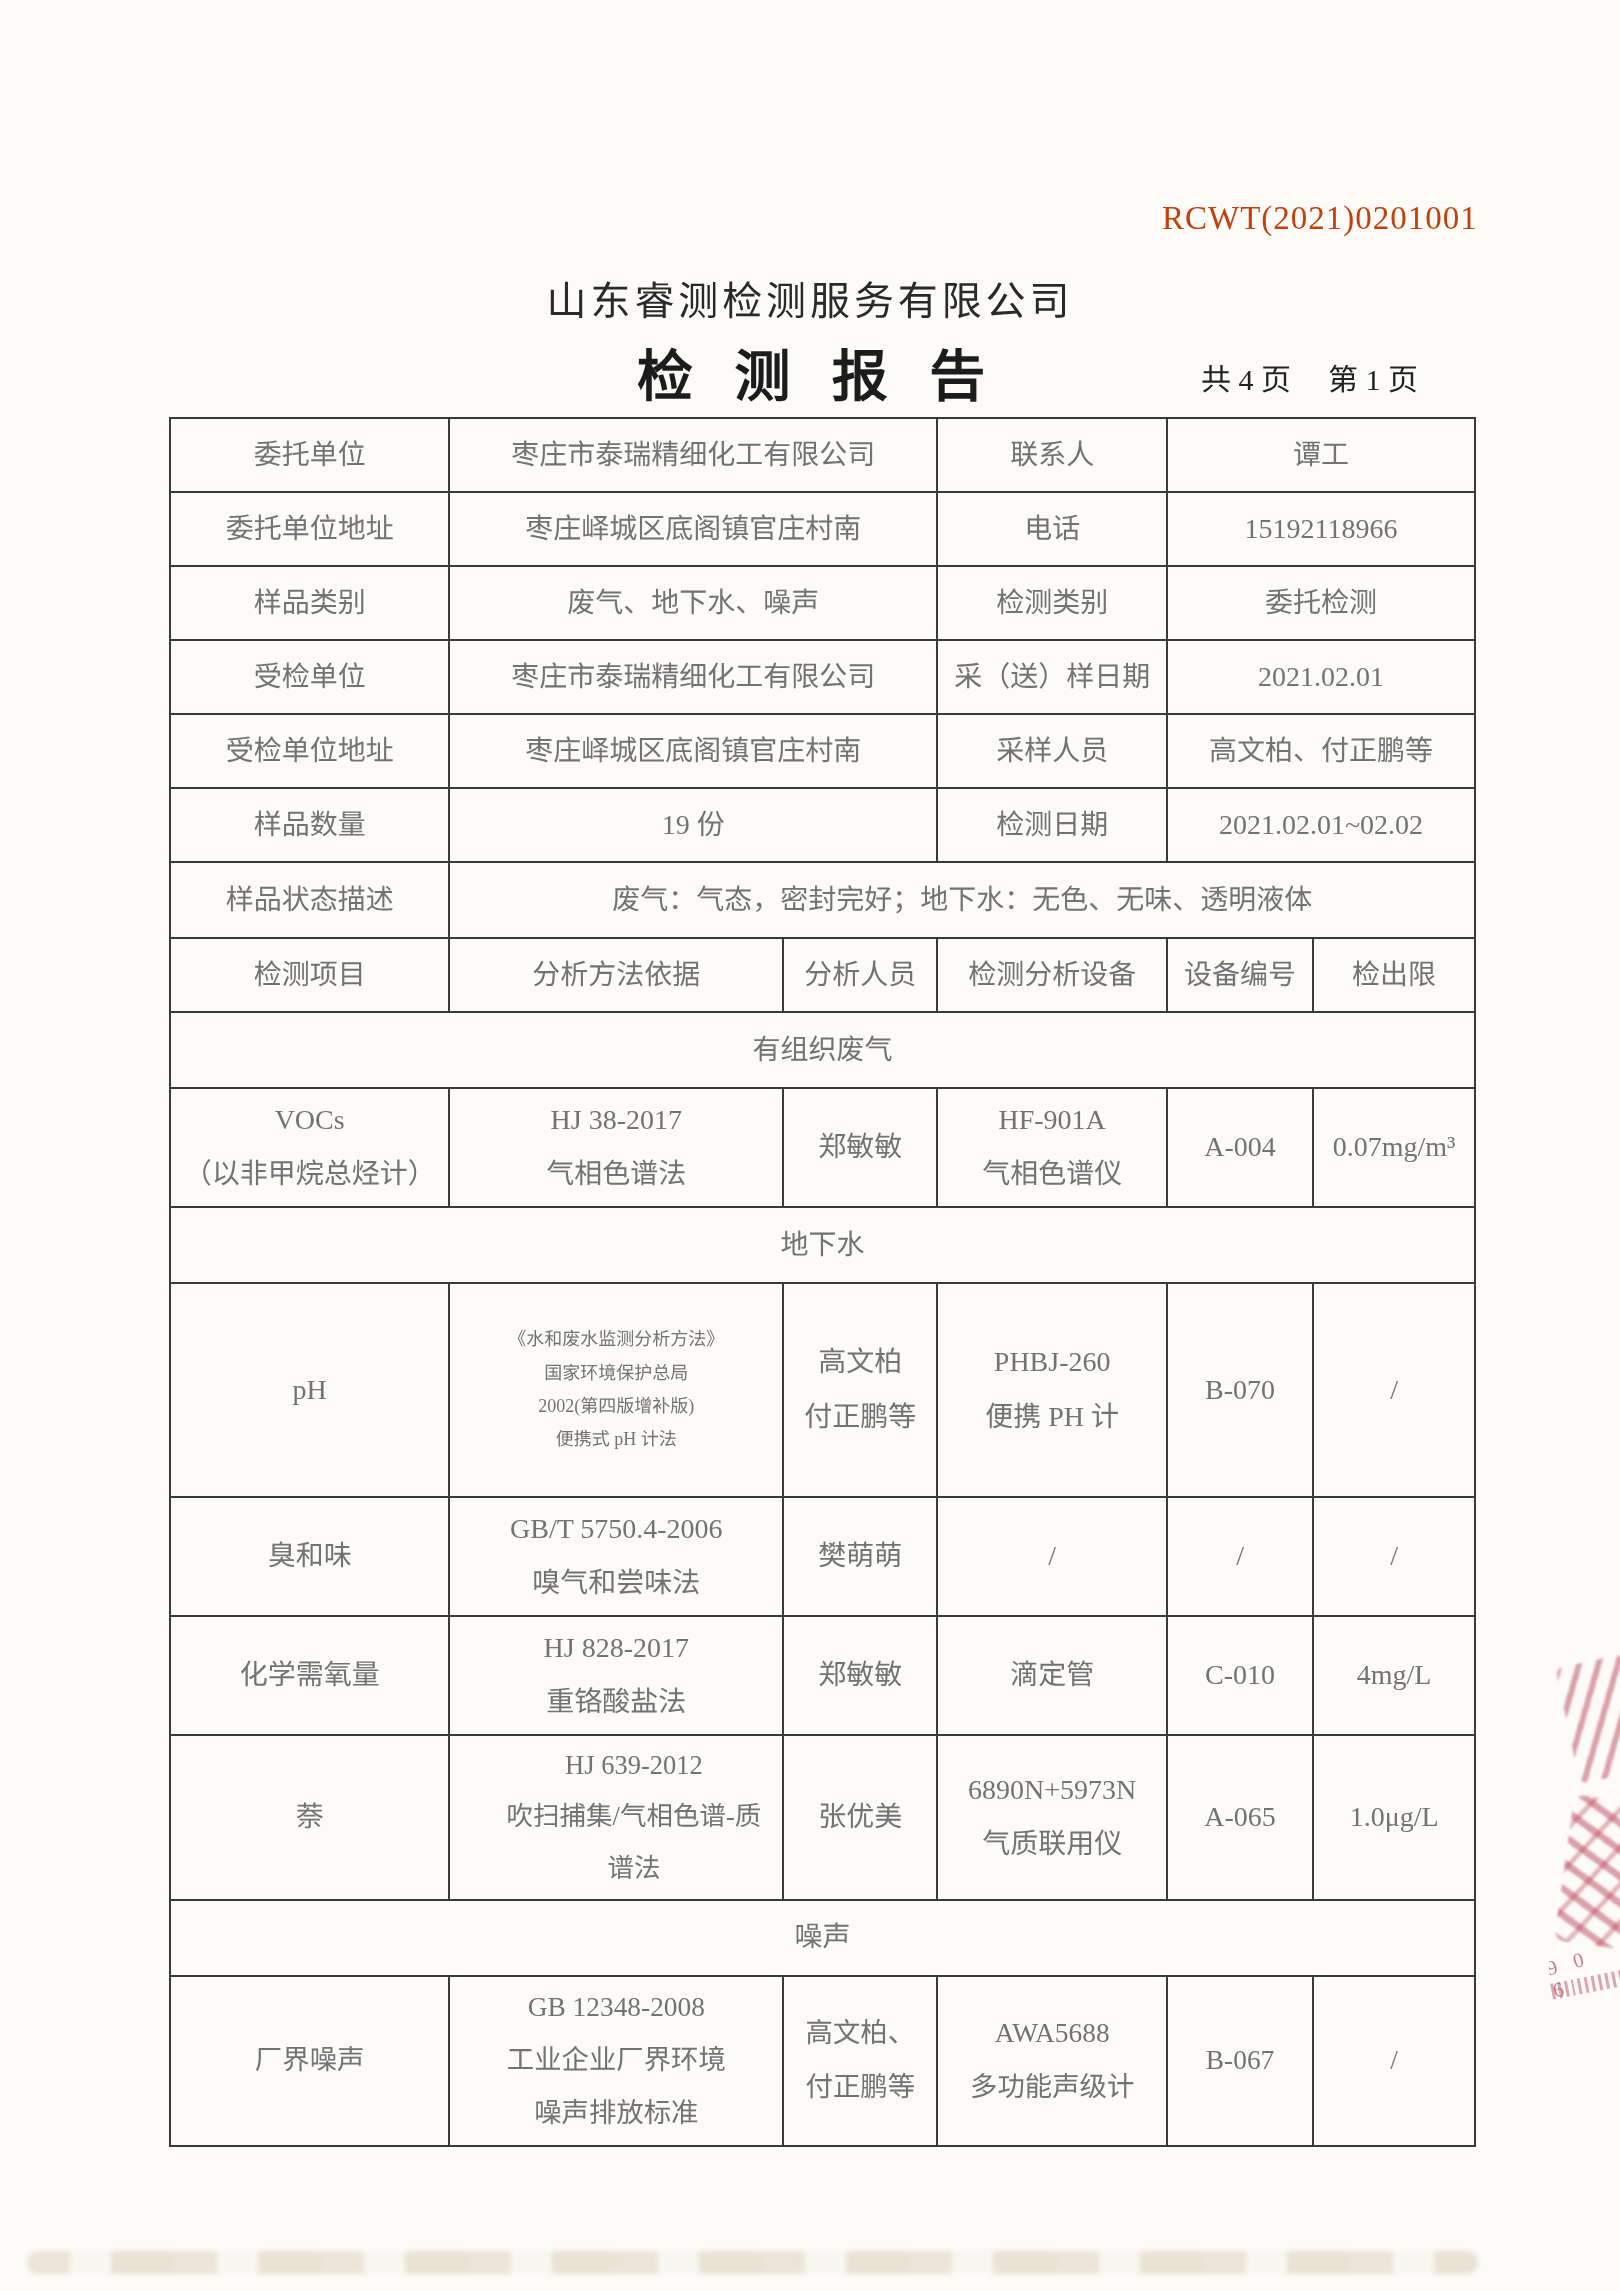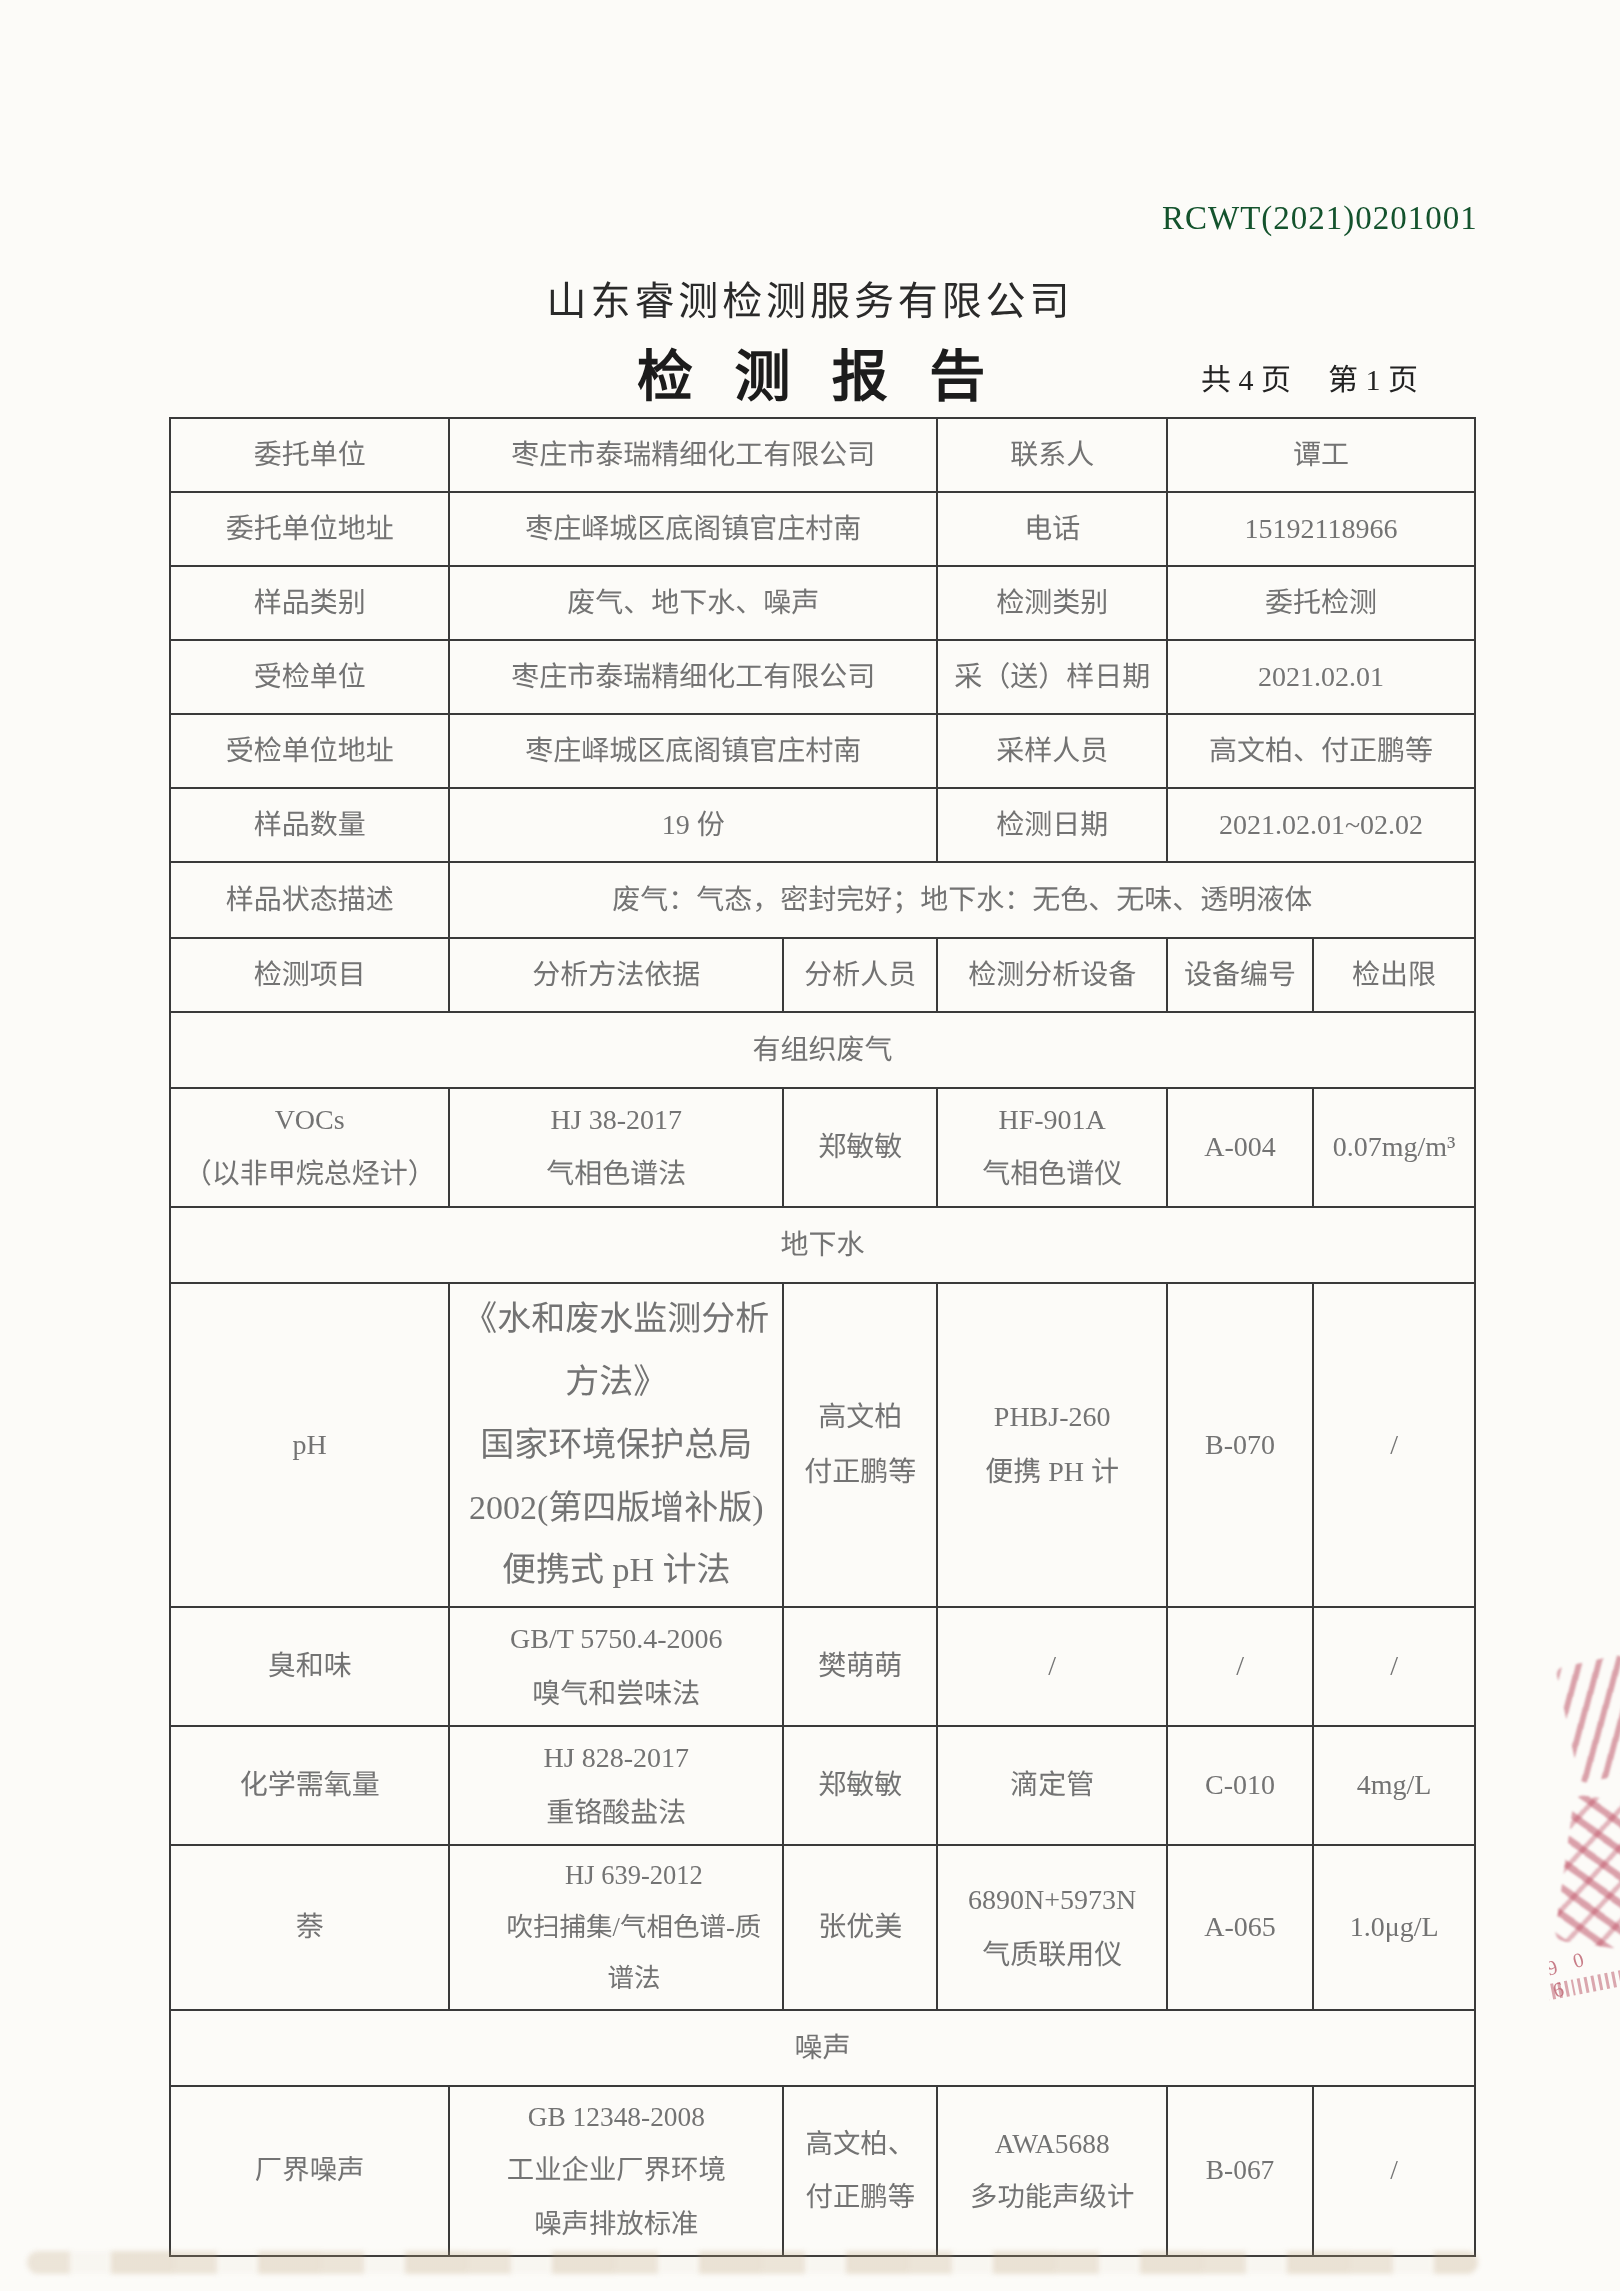--- a/index.html
+++ b/index.html
@@ -9,21 +9,21 @@
     background:#fcfbf8;
     overflow:hidden;
     font-family:"Liberation Serif","DejaVu Serif",serif;
     color:#252525;
   }
   .sheet { position:absolute; inset:0; }
 
   
   .report-no {
     position:absolute; top:200px; left:1162px;
-    font-size:33px; letter-spacing:1px; color:#14532d;
+    font-size:33px; letter-spacing:1px; color:#c2410c;
   }
   .company {
     position:absolute; top:269px; left:0; width:100%;
     text-align:center; font-size:40px; letter-spacing:3.9px; color:#2a2a2a;
   }
   .title {
     position:absolute; top:331px; left:0; width:100%;
     text-align:center; font-size:56px; font-weight:bold;
     letter-spacing:13.7px; color:#1c1c1c;margin-left:8px;
   }
@@ -51,21 +51,21 @@
   tr.r-info  td { height:74px; }
   tr.r-status td { height:76px; }
   tr.r-head  td { height:74px; }
   tr.r-sec   td { height:76px; }
   tr.r-vocs  td { height:114px; }
   tr.r-ph    td { height:214px; }
   tr.r-odor  td { height:106px; }
   tr.r-cod   td { height:108px; }
   tr.r-nap   td { height:110px; }
   tr.r-noise td { height:139px; font-size:27.4px; }
-  tr.r-ph td.cell-method { font-size:34px; line-height:1.85; }
+  tr.r-ph td.cell-method { font-size:18px; line-height:1.85; }
   tr.r-nap td.cell-method { font-size:26.5px;padding-left:45px; }
 
   
   .stamp-zone {
     position:absolute; top:1654px; right:0; width:71px; height:392px;
     overflow:hidden; pointer-events:none;
   }
   .frag-a {
     position:absolute; top:5.9px; right:-15.7px; width:69px; height:118px;
     background:repeating-linear-gradient(118deg,

